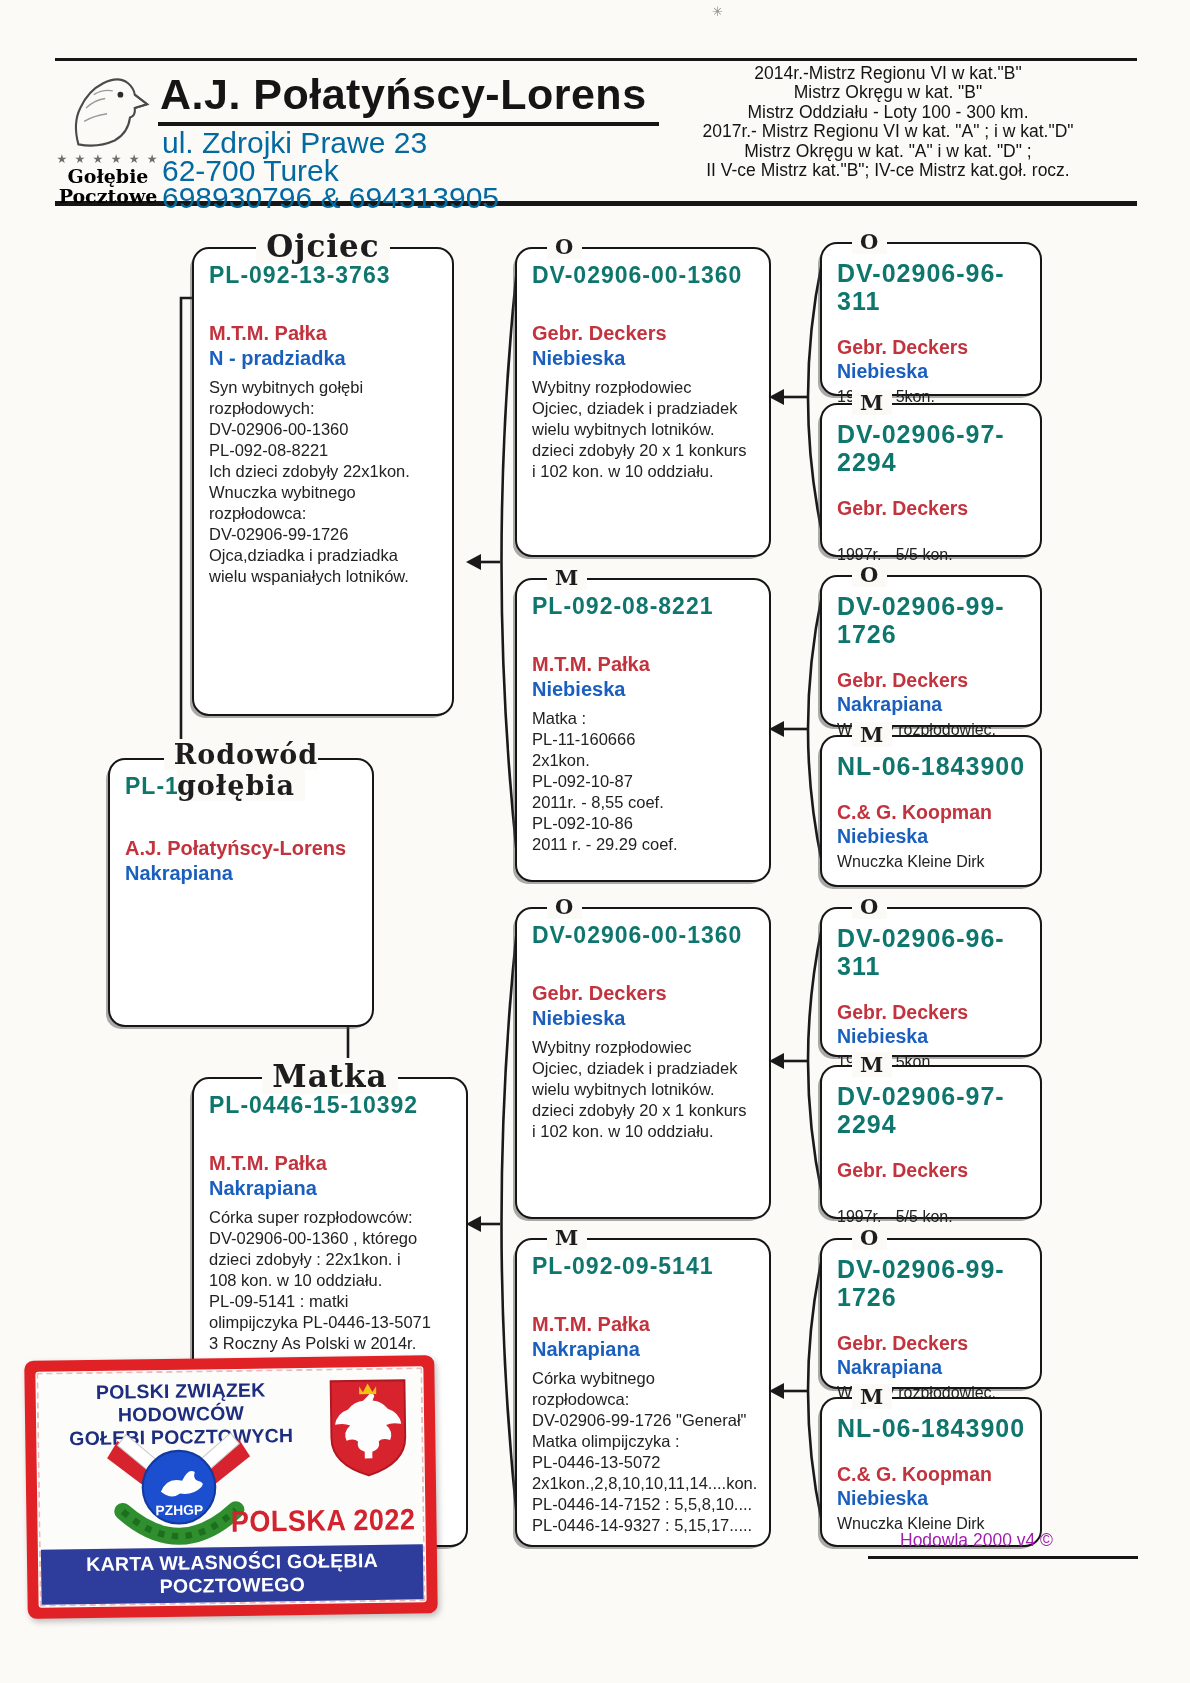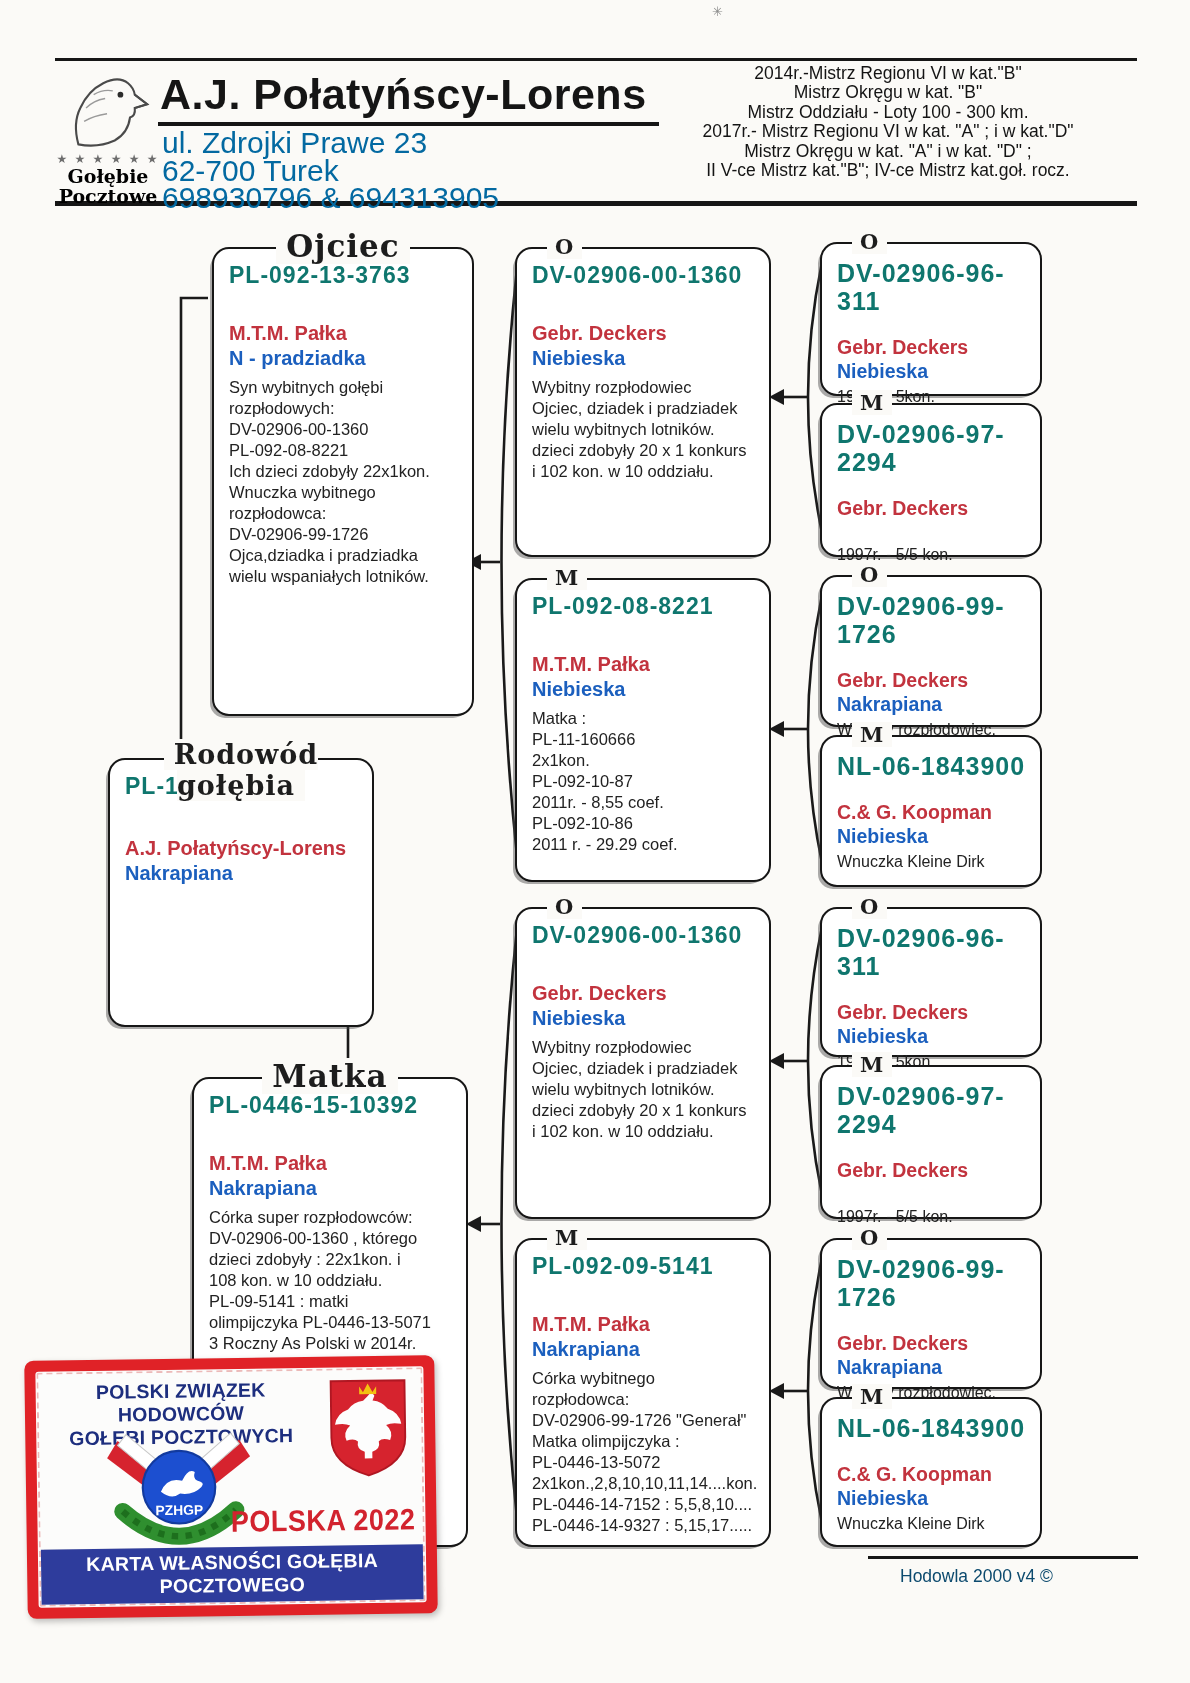--- a/index.html
+++ b/index.html
@@ -45,21 +45,21 @@
         font-size:19.5px;line-height:23px;font-weight:bold;color:#1d2e7e;letter-spacing:.2px;}
   .card-eagle{position:absolute;right:12px;top:8px;width:88px;height:106px;}
   .card-pzhgp{position:absolute;left:62px;top:62px;width:160px;height:128px;}
   .card-year{position:absolute;right:10px;top:138px;font-size:27px;font-weight:bold;
         color:#d2232e;letter-spacing:.5px;transform:scaleY(1.1);}
   .card-ringrow{position:absolute;left:6px;right:6px;bottom:31px;height:27px;background:#e3e3e1;
         display:flex;justify-content:space-between;align-items:center;padding:0 14px;
         font-size:21px;font-weight:bold;color:#23306f;}
   .card-band{position:absolute;left:3px;right:3px;bottom:3px;background:#2e3c9c;color:#fff;
         text-align:center;font-size:19.5px;font-weight:bold;padding:4px 0 5px;letter-spacing:.3px;}
-  .footer-credit{position:absolute;left:900px;top:1566px;font-size:17.5px;color:#0c4a6e;}
+  .footer-credit{position:absolute;left:900px;top:1530px;font-size:17.5px;color:#a21caf;}
   .artifact{position:absolute;color:#8a8a8a;font-size:13px;}
 </style>
 </head>
 <body>
 
 <div class="page">
 
   <div class="artifact" style="left:712px;top:4px;">✳</div>
 
   <div class="rule" style="left:55px;top:58px;width:1082px;height:3px;"></div>
@@ -113,21 +113,21 @@
     <g fill="#1a1a1a">
       <polygon points="466,562 481,554 481,570"></polygon>
       <polygon points="466,1224 481,1216 481,1232"></polygon>
       <polygon points="769,397 784,389 784,405"></polygon>
       <polygon points="769,729 784,721 784,737"></polygon>
       <polygon points="769,1061 784,1053 784,1069"></polygon>
       <polygon points="769,1391 784,1383 784,1399"></polygon>
     </g>
   </svg>
 
-  <div class="pbox" style="left:212px;top:247px;width:258px;height:465px;">
+  <div class="pbox" style="left:192px;top:247px;width:258px;height:465px;">
     <div class="legend"><span>Ojciec</span></div>
     <div class="pad">
       <div class="ring">PL-092-13-3763</div>
       <div class="breeder">M.T.M. Pałka</div>
       <div class="colorline">N - pradziadka</div>
       <div class="notes">Syn wybitnych gołębi
 rozpłodowych:
 DV-02906-00-1360
 PL-092-08-8221
 Ich dzieci zdobyły 22x1kon.

